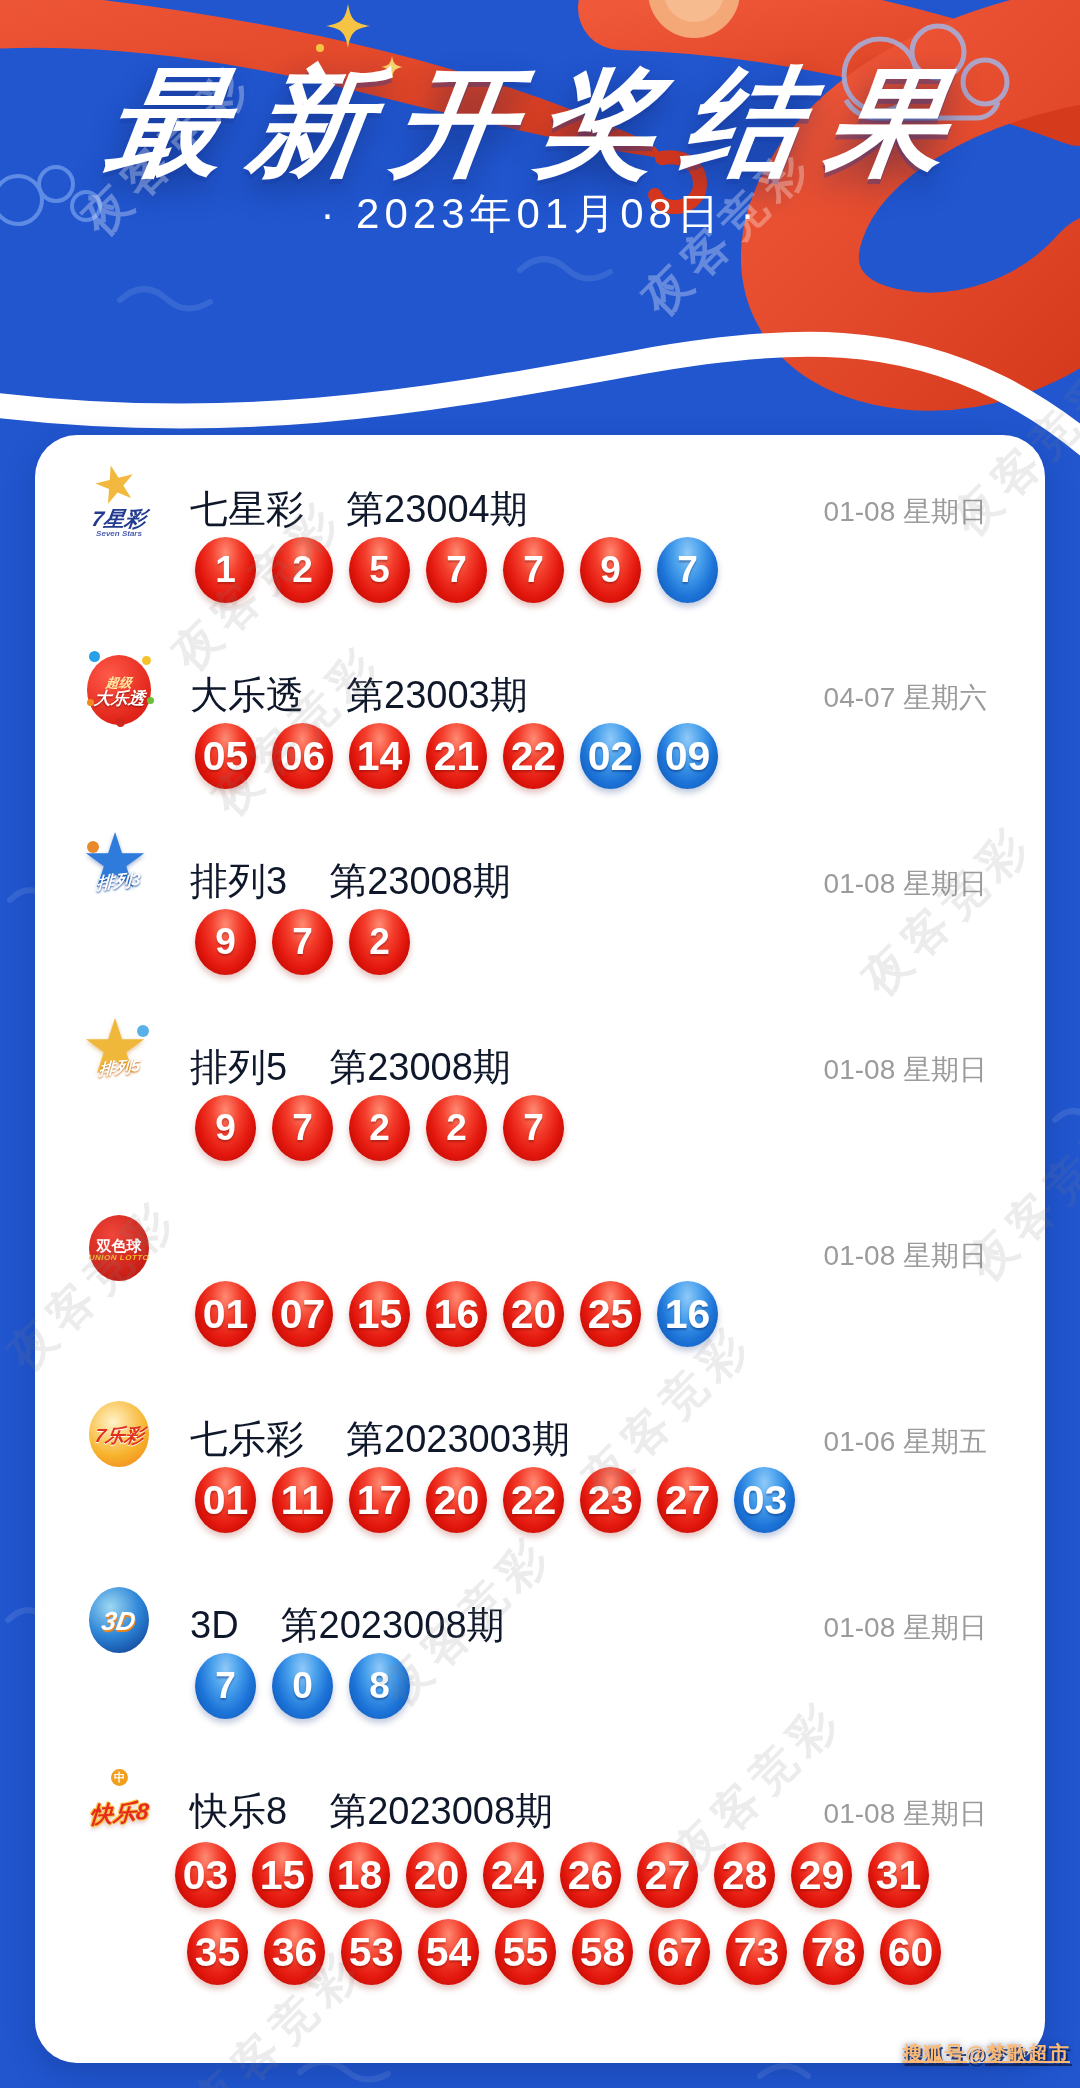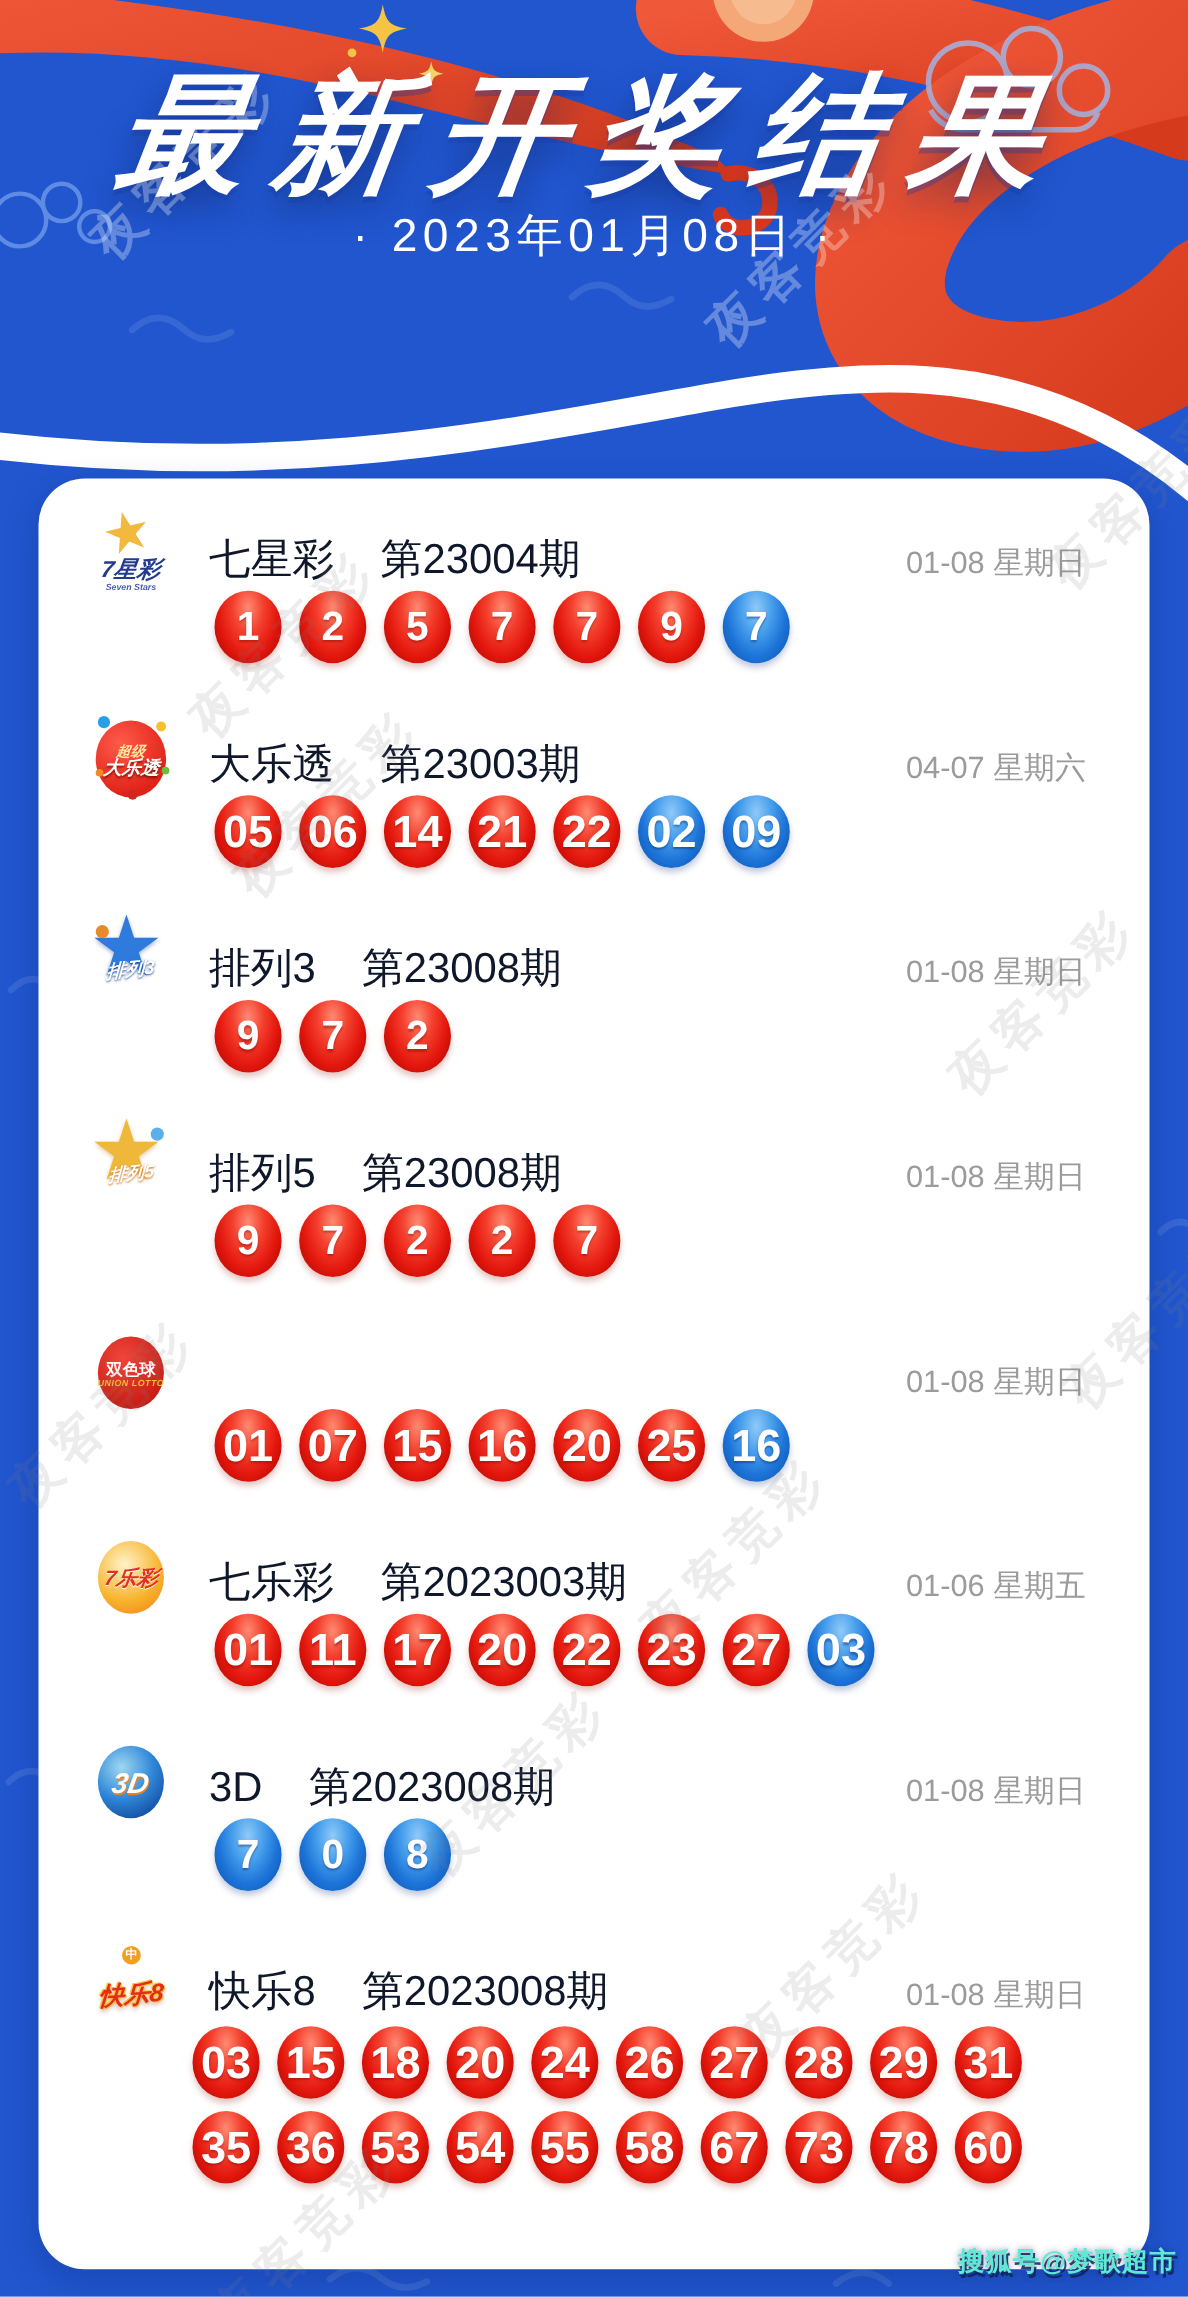--- a/index.html
+++ b/index.html
@@ -71,22 +71,22 @@
   .logo-sandi .blob{inset:6px 10px 10px 10px;background:radial-gradient(circle at 36% 30%,#9ed8f2,#2e86d8 48%,#134a9e 85%);}
   .logo-sandi .ltxt{font-size:26px;color:#fff;transform:skewX(-10deg);text-shadow:1px 2px 0 #e8831f;}
 
   .logo-kuaile8 .ltxt{font-size:23px;color:#e62a1e;transform:skewX(-8deg) rotate(-4deg);margin-top:10px;
     text-shadow:1px 1px 0 #f8c33a,-1px -1px 0 #f8c33a,0 3px 4px rgba(120,0,0,.3);}
   .logo-kuaile8 .lsub{position:absolute;top:2px;left:32px;width:17px;height:17px;border-radius:50%;background:#f0a01e;
     color:#fff;font-size:11px;line-height:17px;font-style:normal;}
 
   
   .disclaimer{position:absolute;left:0;top:1574px;width:100%;text-align:center;font-size:28px;color:#4d4d4d;letter-spacing:1px;}
-  .credit{position:absolute;right:10px;top:2040px;z-index:6;font-size:24px;font-weight:bold;color:#5eead4;
-    letter-spacing:1px;text-shadow:2px 3px 0 rgba(16,35,90,.85),0 0 6px rgba(16,35,90,.5);}
+  .credit{position:absolute;right:10px;top:2040px;z-index:6;font-size:20px;font-weight:bold;color:#fdba74;
+    letter-spacing:1px;text-shadow:2px 3px 0 rgba(16,35,90,.85),0 0 6px rgba(16,35,90,.5);text-decoration:underline;}
 
   
   #wmlayer{position:absolute;inset:0;z-index:4;pointer-events:none;}
   .wm{position:absolute;font-size:46px;font-weight:bold;letter-spacing:8px;white-space:nowrap;transform:rotate(-45deg);}
   .wm.on-blue{color:rgba(255,255,255,.30);}
   .wm.on-card{color:rgba(125,125,125,.15);}
 </style>
 </head>
 <body>
 
@@ -277,21 +277,21 @@
           <span class="ball red">15</span>
           <span class="ball red">18</span>
           <span class="ball red">20</span>
           <span class="ball red">24</span>
           <span class="ball red">26</span>
           <span class="ball red">27</span>
           <span class="ball red">28</span>
           <span class="ball red">29</span>
           <span class="ball red">31</span>
         </div>
-        <div class="ball-line" style="top: 140px; left: 140px;">
+        <div class="ball-line" style="top: 140px; left: 152px;">
           <span class="ball red">35</span>
           <span class="ball red">36</span>
           <span class="ball red">53</span>
           <span class="ball red">54</span>
           <span class="ball red">55</span>
           <span class="ball red">58</span>
           <span class="ball red">67</span>
           <span class="ball red">73</span>
           <span class="ball red">78</span>
           <span class="ball red">60</span>

